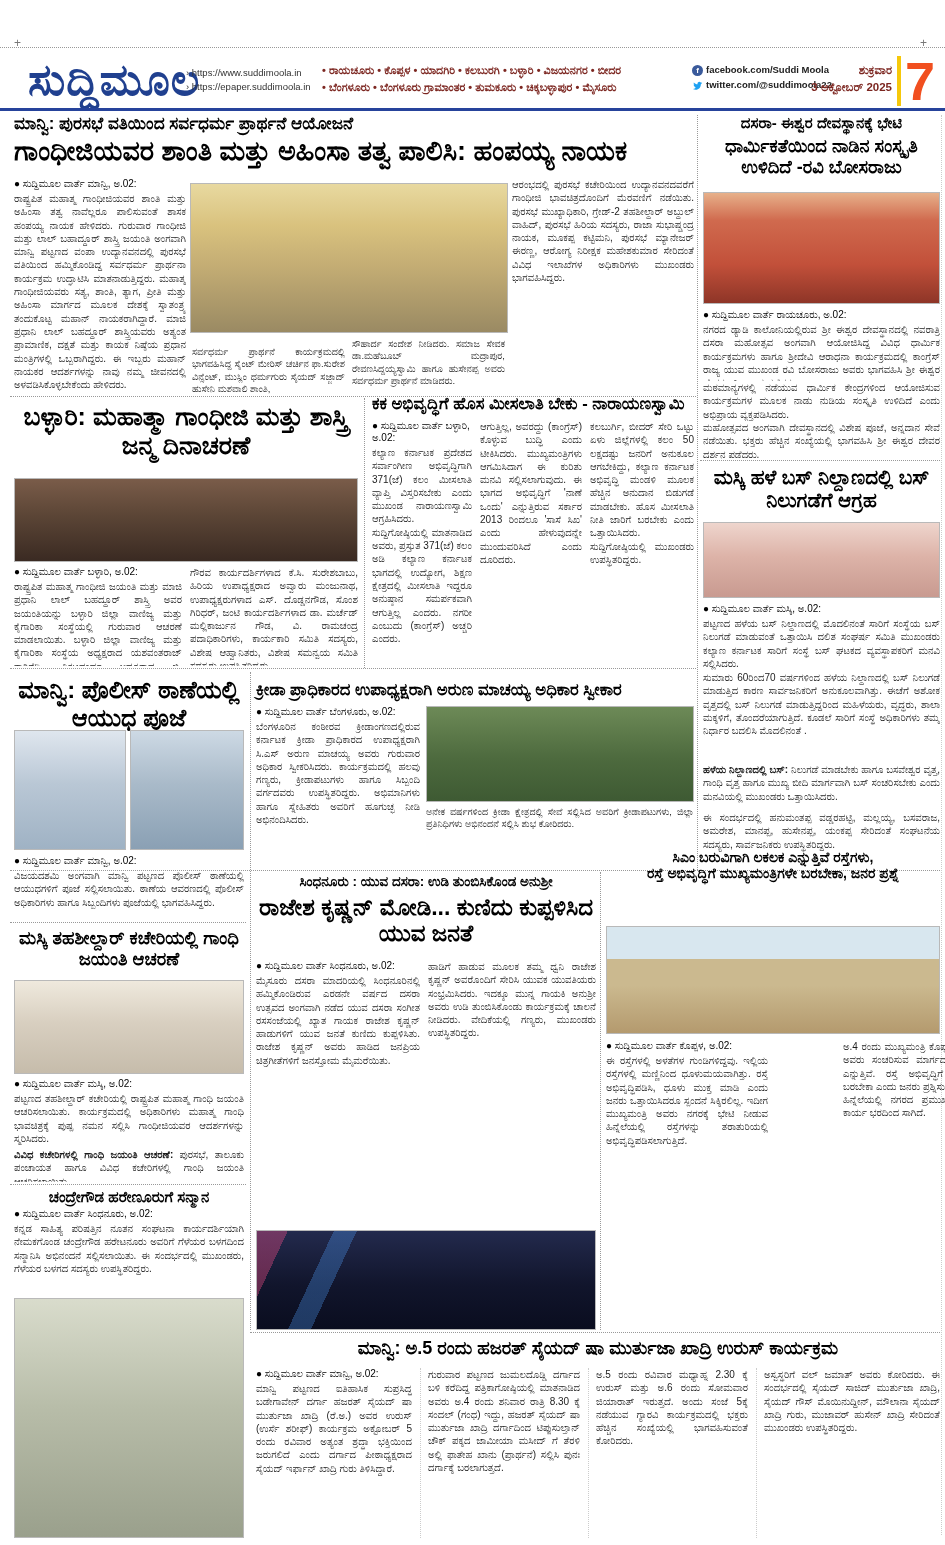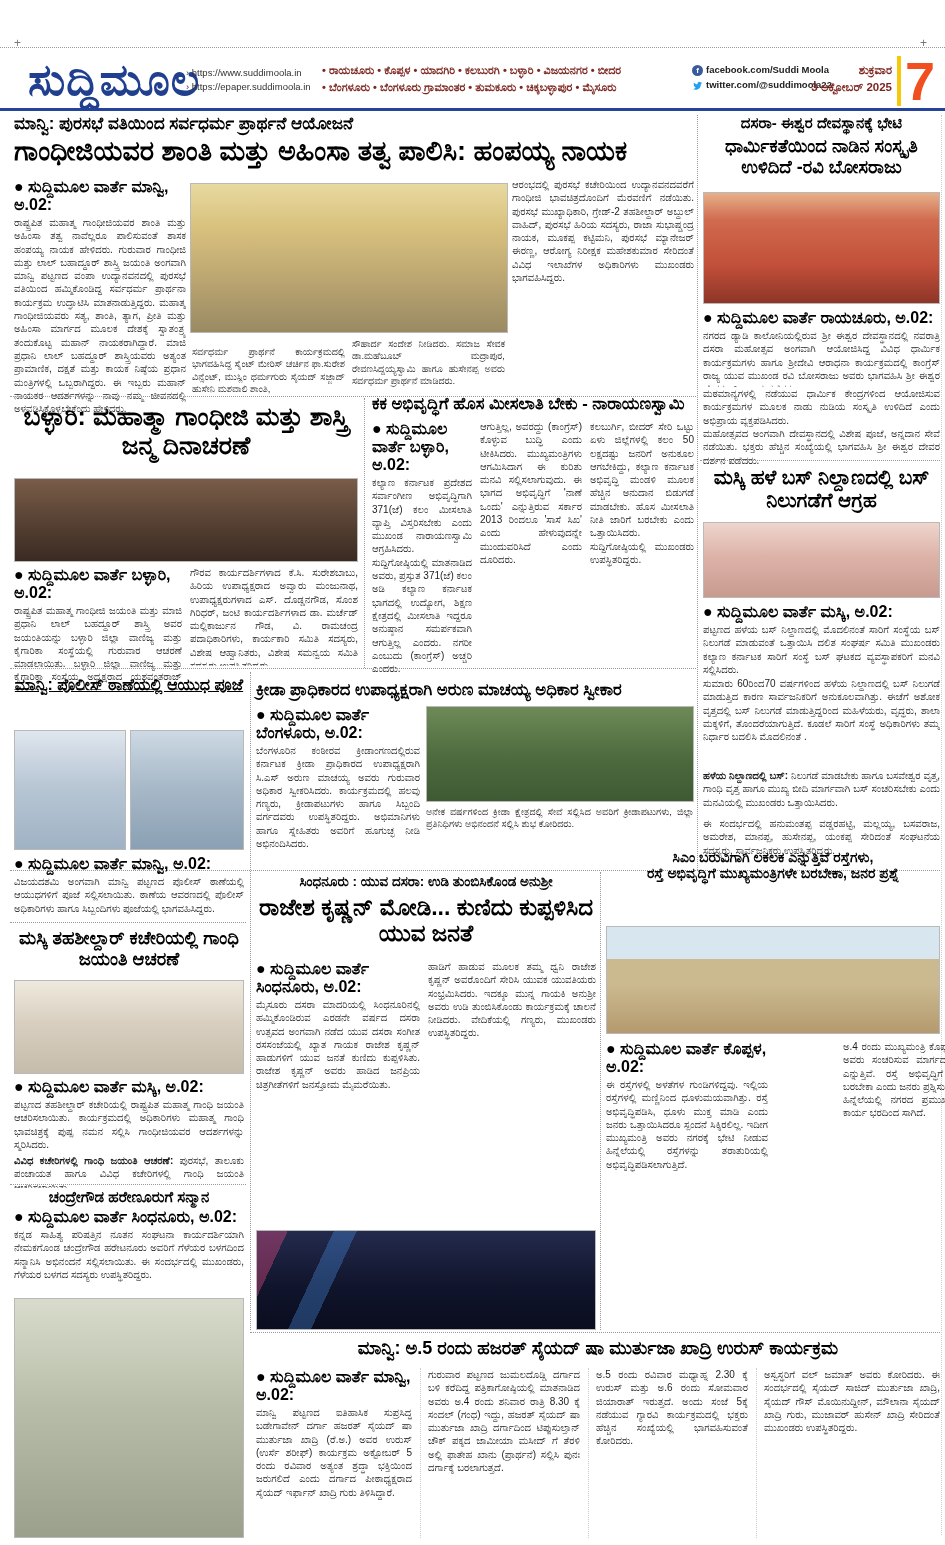--- a/index.html
+++ b/index.html
@@ -1,21 +1,21 @@
 <!DOCTYPE html>
 <html><head>
 <meta charset="utf-8">
 <style>
   html,body{margin:0;padding:0;background:#ffffff;}
   body{width:945px;height:1545px;position:relative;overflow:hidden;
        font-family:"Liberation Sans",sans-serif;color:#111;}
   .abs{position:absolute;}
   .kicker{font-weight:bold;color:#000;}
   .headline{font-weight:bold;color:#000;line-height:1.15;}
-  .byline{font-weight:bold;font-size:16px;margin-bottom:2px;color:#000;}
+  .byline{font-weight:normal;font-size:10px;margin-bottom:2px;color:#000;}
   .body-text{font-size:10px;line-height:1.33;text-align:justify;color:#1c1c1c;overflow:hidden;}
   .caption{font-size:9.5px;line-height:1.3;text-align:justify;color:#222;overflow:hidden;}
   .subhead{font-weight:bold;}
   .photo{border:1px solid #b9b9b9;box-sizing:border-box;}
   .dh{border-top:1px dotted #999;height:0;}
   .dv{border-left:1px dotted #999;width:0;}
   .center{text-align:center;}
   .masthead-logo{font-family:"DejaVu Sans",sans-serif;font-weight:bold;font-size:44px;
                  color:#20408f;letter-spacing:1px;line-height:1;}
   .url-line{font-size:9.5px;color:#333;line-height:1.5;}
@@ -110,21 +110,21 @@
 <div class="abs" style="left:703px;top:603px;width:237px;height:265px;">
   <div class="byline">● ಸುದ್ದಿಮೂಲ ವಾರ್ತೆ ಮಸ್ಕಿ, ಅ.02:</div>
   <div class="body-text" style="height:54px;">ಪಟ್ಟಣದ ಹಳೆಯ ಬಸ್ ನಿಲ್ದಾಣದಲ್ಲಿ ಮೊದಲಿನಂತೆ ಸಾರಿಗೆ ಸಂಸ್ಥೆಯ ಬಸ್ ನಿಲುಗಡೆ ಮಾಡುವಂತೆ ಒತ್ತಾಯಿಸಿ ದಲಿತ ಸಂಘರ್ಷ ಸಮಿತಿ ಮುಖಂಡರು ಕಲ್ಯಾಣ ಕರ್ನಾಟಕ ಸಾರಿಗೆ ಸಂಸ್ಥೆ ಬಸ್ ಘಟಕದ ವ್ಯವಸ್ಥಾಪಕರಿಗೆ ಮನವಿ ಸಲ್ಲಿಸಿದರು.</div>
   <div class="body-text" style="height:92px;">ಸುಮಾರು 60ರಿಂದ70 ವರ್ಷಗಳಿಂದ ಹಳೆಯ ನಿಲ್ದಾಣದಲ್ಲಿ ಬಸ್ ನಿಲುಗಡೆ ಮಾಡುತ್ತಿದ ಕಾರಣ ಸಾರ್ವಜನಿಕರಿಗೆ ಅನುಕೂಲವಾಗಿತ್ತು. ಈಚೆಗೆ ಅಶೋಕ ವೃತ್ತದಲ್ಲಿ ಬಸ್ ನಿಲುಗಡೆ ಮಾಡುತ್ತಿದ್ದರಿಂದ ಮಹಿಳೆಯರು, ವೃದ್ಧರು, ಶಾಲಾ ಮಕ್ಕಳಿಗೆ, ತೊಂದರೆಯಾಗುತ್ತಿದೆ. ಕೂಡಲೆ ಸಾರಿಗೆ ಸಂಸ್ಥೆ ಅಧಿಕಾರಿಗಳು ತಮ್ಮ ನಿರ್ಧಾರ ಬದಲಿಸಿ ಮೊದಲಿನಂತೆ .</div>
   <div class="body-text" style="height:48px;"><span class="subhead">ಹಳೆಯ ನಿಲ್ದಾಣದಲ್ಲಿ ಬಸ್:</span> <span>ನಿಲುಗಡೆ ಮಾಡಬೇಕು ಹಾಗೂ ಬಸವೇಶ್ವರ ವೃತ್ತ, ಗಾಂಧಿ ವೃತ್ತ ಹಾಗೂ ಮುಖ್ಯ ಬೀದಿ ಮಾರ್ಗವಾಗಿ ಬಸ್ ಸಂಚರಿಸಬೇಕು ಎಂದು ಮನವಿಯಲ್ಲಿ ಮುಖಂಡರು ಒತ್ತಾಯಿಸಿದರು.</span></div>
   <div class="body-text" style="height:50px;">ಈ ಸಂದರ್ಭದಲ್ಲಿ ಹನುಮಂತಪ್ಪ ವಡ್ಡರಹಟ್ಟಿ, ಮಲ್ಲಯ್ಯ, ಬಸವರಾಜ, ಅಮರೇಶ, ಮಾನಪ್ಪ, ಹುಸೇನಪ್ಪ, ಯಂಕಪ್ಪ ಸೇರಿದಂತೆ ಸಂಘಟನೆಯ ಸದಸ್ಯರು, ಸಾರ್ವಜನಿಕರು ಉಪಸ್ಥಿತರಿದ್ದರು.</div>
 </div>
 
 <div class="abs dh" style="left:10px;top:668px;width:686px;"></div>
 <div class="abs dv" style="left:250px;top:672px;height:658px;"></div>
-<div class="abs headline center" style="left:14px;top:676px;width:230px;font-size:16px;text-decoration:underline;">ಮಾನ್ವಿ: ಪೊಲೀಸ್ ಠಾಣೆಯಲ್ಲಿ ಆಯುಧ ಪೂಜೆ</div>
+<div class="abs headline center" style="left:14px;top:676px;width:230px;font-size:24px;">ಮಾನ್ವಿ: ಪೊಲೀಸ್ ಠಾಣೆಯಲ್ಲಿ ಆಯುಧ ಪೂಜೆ</div>
 <div class="abs photo" style="left:14px;top:730px;width:112px;height:120px;background:linear-gradient(180deg,#dfe6ee 0%,#b9c7d5 45%,#9fb2c4 100%);"></div>
 <div class="abs photo" style="left:130px;top:730px;width:114px;height:120px;background:linear-gradient(180deg,#cdd9e4 0%,#a9bac9 45%,#8aa0b4 100%);"></div>
 <div class="abs" style="left:14px;top:855px;width:230px;height:62px;">
   <div class="byline">● ಸುದ್ದಿಮೂಲ ವಾರ್ತೆ ಮಾನ್ವಿ, ಅ.02:</div>
   <div class="body-text" style="height:48px;">ವಿಜಯದಶಮಿ ಅಂಗವಾಗಿ ಮಾನ್ವಿ ಪಟ್ಟಣದ ಪೊಲೀಸ್ ಠಾಣೆಯಲ್ಲಿ ಆಯುಧಗಳಿಗೆ ಪೂಜೆ ಸಲ್ಲಿಸಲಾಯಿತು. ಠಾಣೆಯ ಆವರಣದಲ್ಲಿ ಪೊಲೀಸ್ ಅಧಿಕಾರಿಗಳು ಹಾಗೂ ಸಿಬ್ಬಂದಿಗಳು ಪೂಜೆಯಲ್ಲಿ ಭಾಗವಹಿಸಿದ್ದರು.</div>
 </div>
 
 <div class="abs headline" style="left:256px;top:680px;width:438px;font-size:16.5px;">ಕ್ರೀಡಾ ಪ್ರಾಧಿಕಾರದ ಉಪಾಧ್ಯಕ್ಷರಾಗಿ ಅರುಣ ಮಾಚಯ್ಯ ಅಧಿಕಾರ ಸ್ವೀಕಾರ</div>
 <div class="abs" style="left:256px;top:706px;width:164px;height:160px;">
   <div class="byline">● ಸುದ್ದಿಮೂಲ ವಾರ್ತೆ ಬೆಂಗಳೂರು, ಅ.02:</div>

